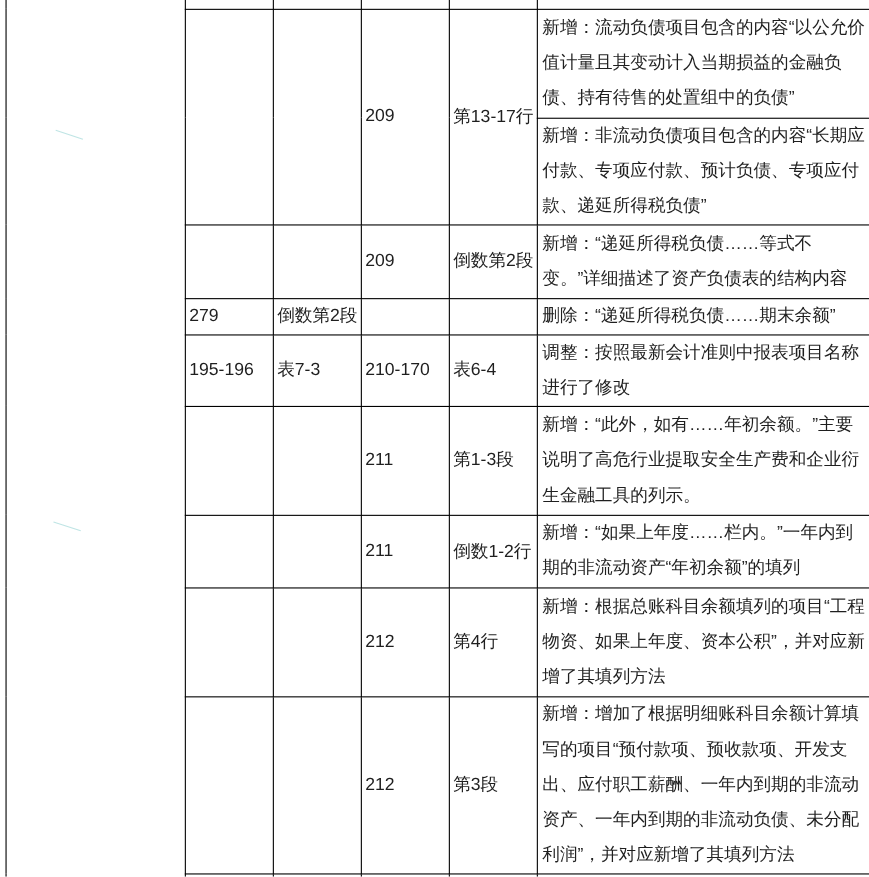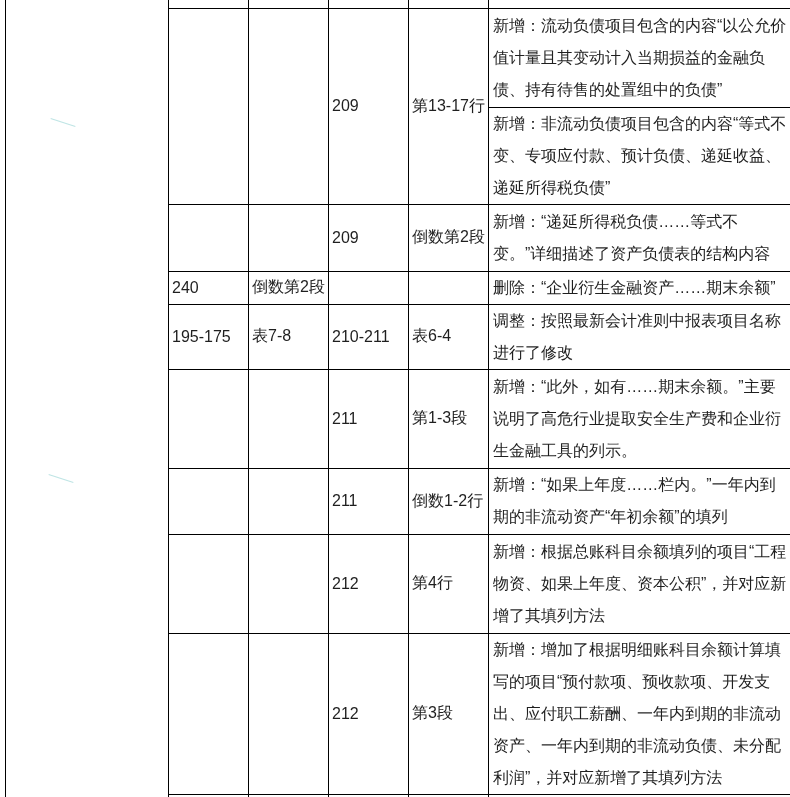--- a/index.html
+++ b/index.html
@@ -79,53 +79,53 @@
     </tr>
 
     <tr class="r1">
       <td rowspan="2"></td>
       <td rowspan="2"></td>
       <td rowspan="2">209</td>
       <td rowspan="2">第13-17行</td>
       <td class="chg">新增：流动负债项目包含的内容“以公允价值计量且其变动计入当期损益的金融负债、持有待售的处置组中的负债”</td>
     </tr>
     <tr class="r2">
-      <td class="chg">新增：非流动负债项目包含的内容“等式不变、专项应付款、预计负债、递延收益、递延所得税负债”</td>
+      <td class="chg">新增：非流动负债项目包含的内容“长期应付款、专项应付款、预计负债、专项应付款、递延所得税负债”</td>
     </tr>
 
     <tr class="r3">
       <td></td>
       <td></td>
       <td>209</td>
       <td>倒数第2段</td>
       <td class="chg">新增：“递延所得税负债……等式不变。”详细描述了资产负债表的结构内容</td>
     </tr>
 
     <tr class="r4">
-      <td>240</td>
+      <td>279</td>
       <td>倒数第2段</td>
       <td></td>
       <td></td>
-      <td class="chg">删除：“企业衍生金融资产……期末余额”</td>
+      <td class="chg">删除：“递延所得税负债……期末余额”</td>
     </tr>
 
     <tr class="r5">
-      <td>195-175</td>
-      <td>表7-8</td>
-      <td>210-211</td>
+      <td>195-196</td>
+      <td>表7-3</td>
+      <td>210-170</td>
       <td>表6-4</td>
       <td class="chg">调整：按照最新会计准则中报表项目名称进行了修改</td>
     </tr>
 
     <tr class="r6">
       <td></td>
       <td></td>
       <td>211</td>
       <td>第1-3段</td>
-      <td class="chg">新增：“此外，如有……期末余额。”主要说明了高危行业提取安全生产费和企业衍生金融工具的列示。</td>
+      <td class="chg">新增：“此外，如有……年初余额。”主要说明了高危行业提取安全生产费和企业衍生金融工具的列示。</td>
     </tr>
 
     <tr class="r7">
       <td></td>
       <td></td>
       <td>211</td>
       <td>倒数1-2行</td>
       <td class="chg">新增：“如果上年度……栏内。”一年内到期的非流动资产“年初余额”的填列</td>
     </tr>
 

